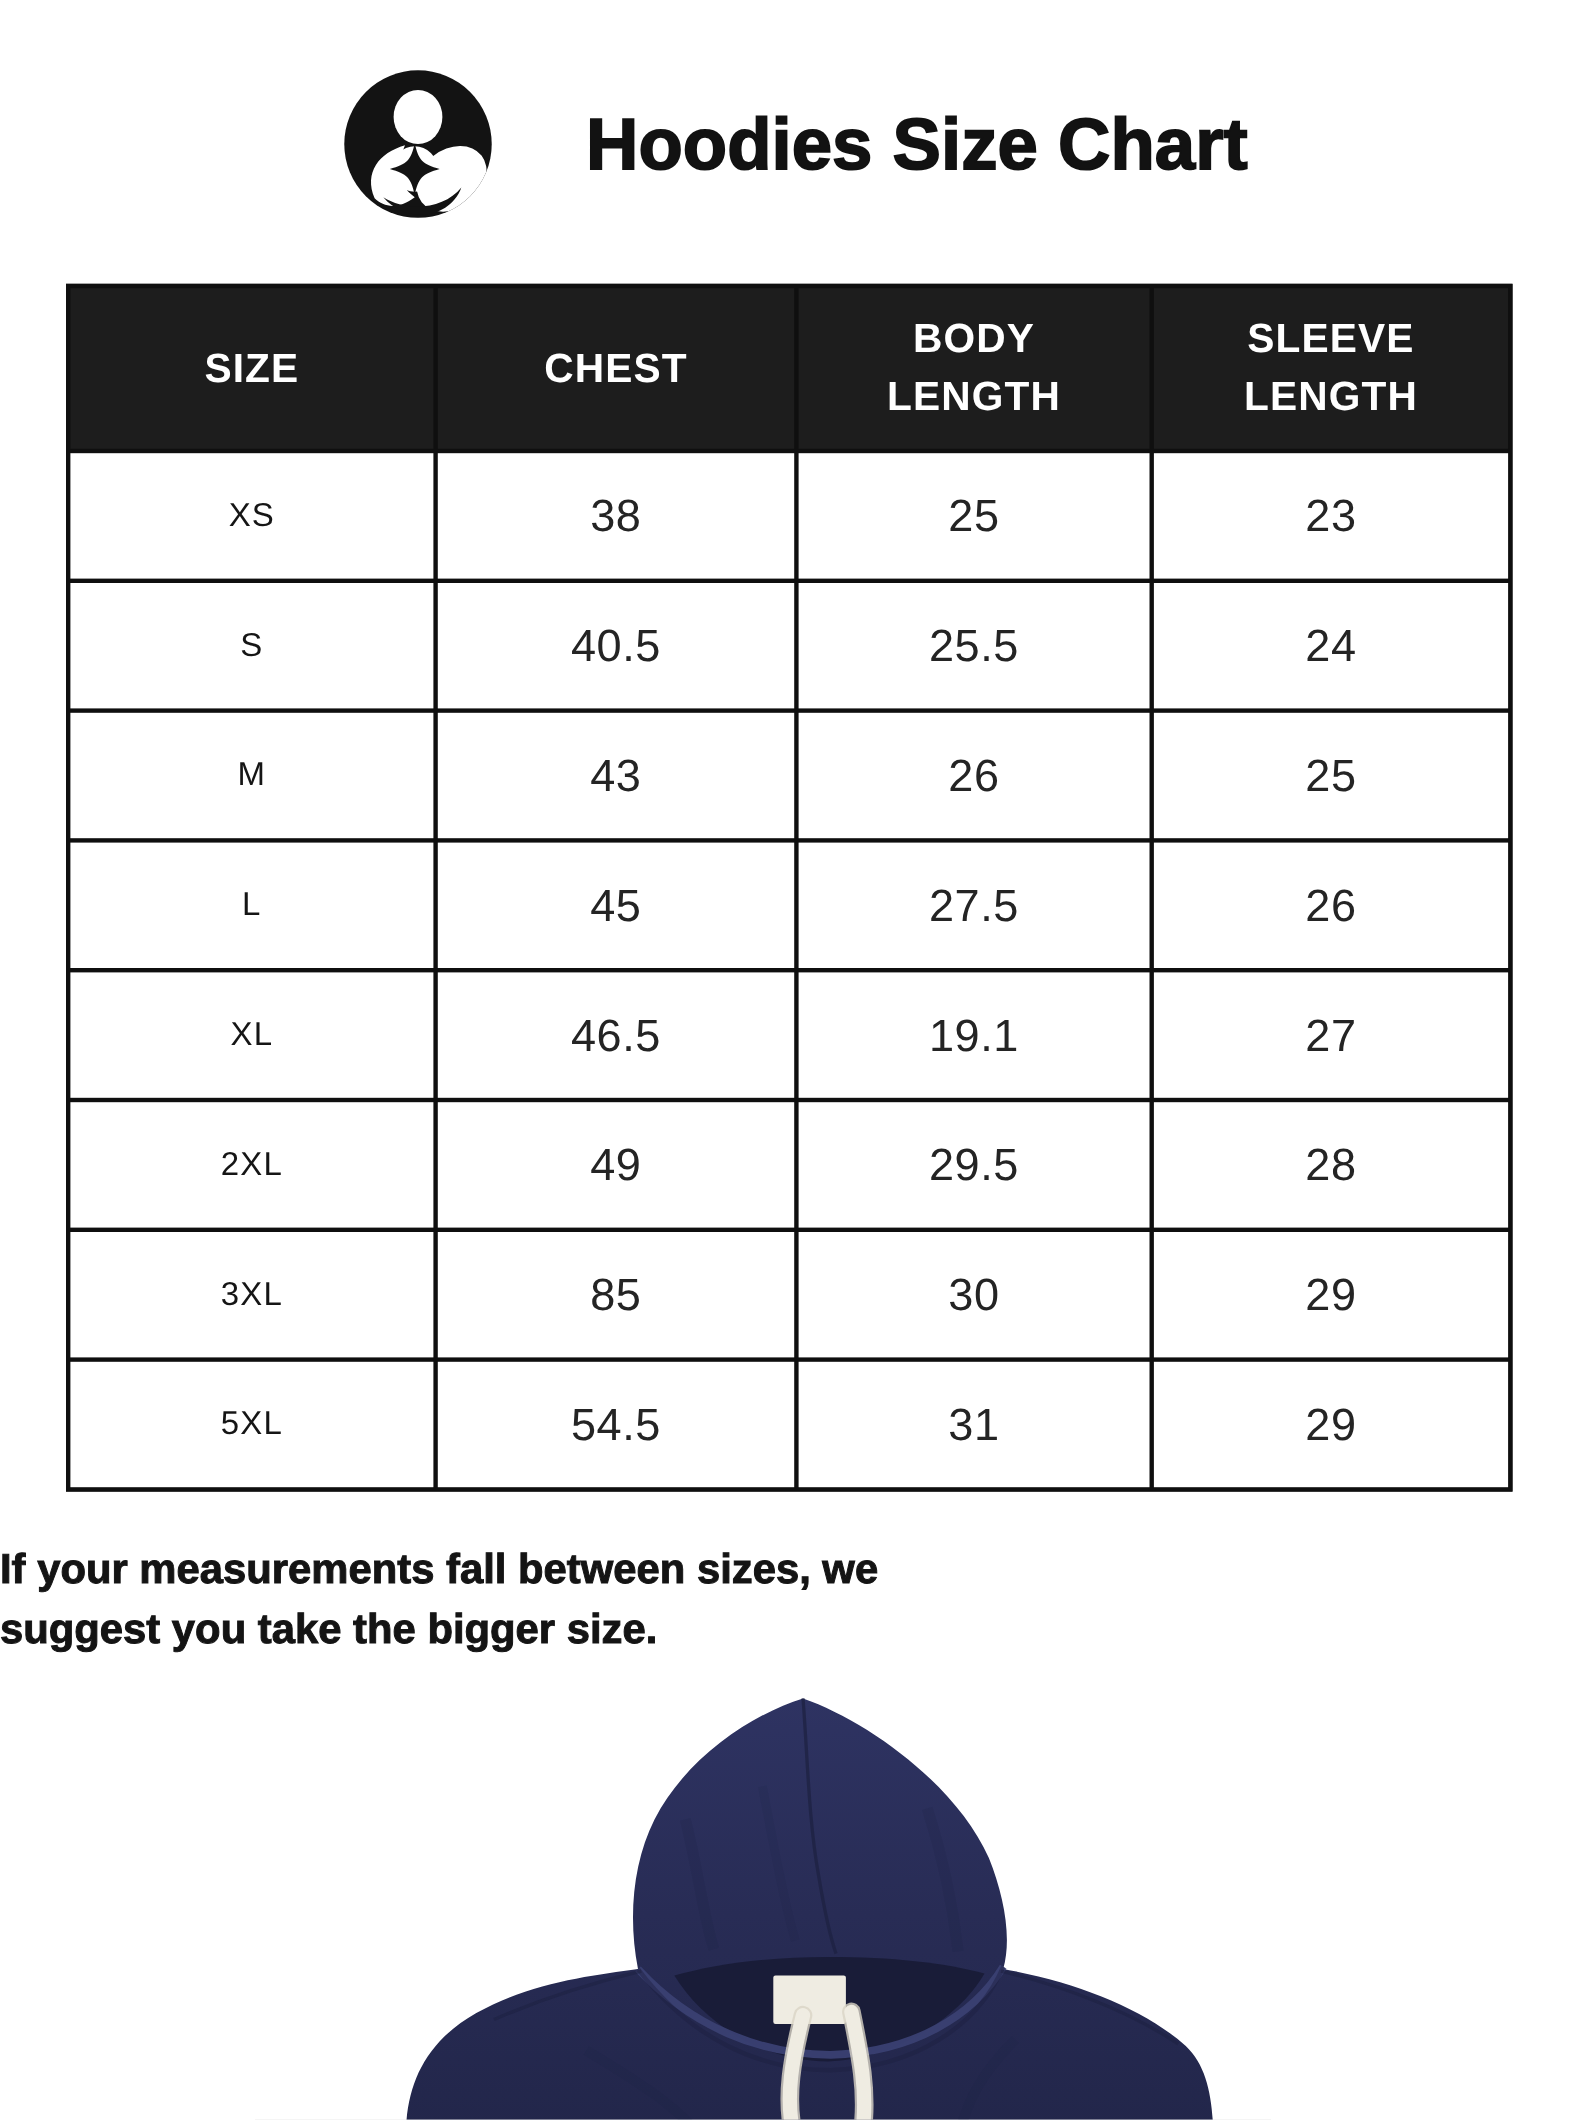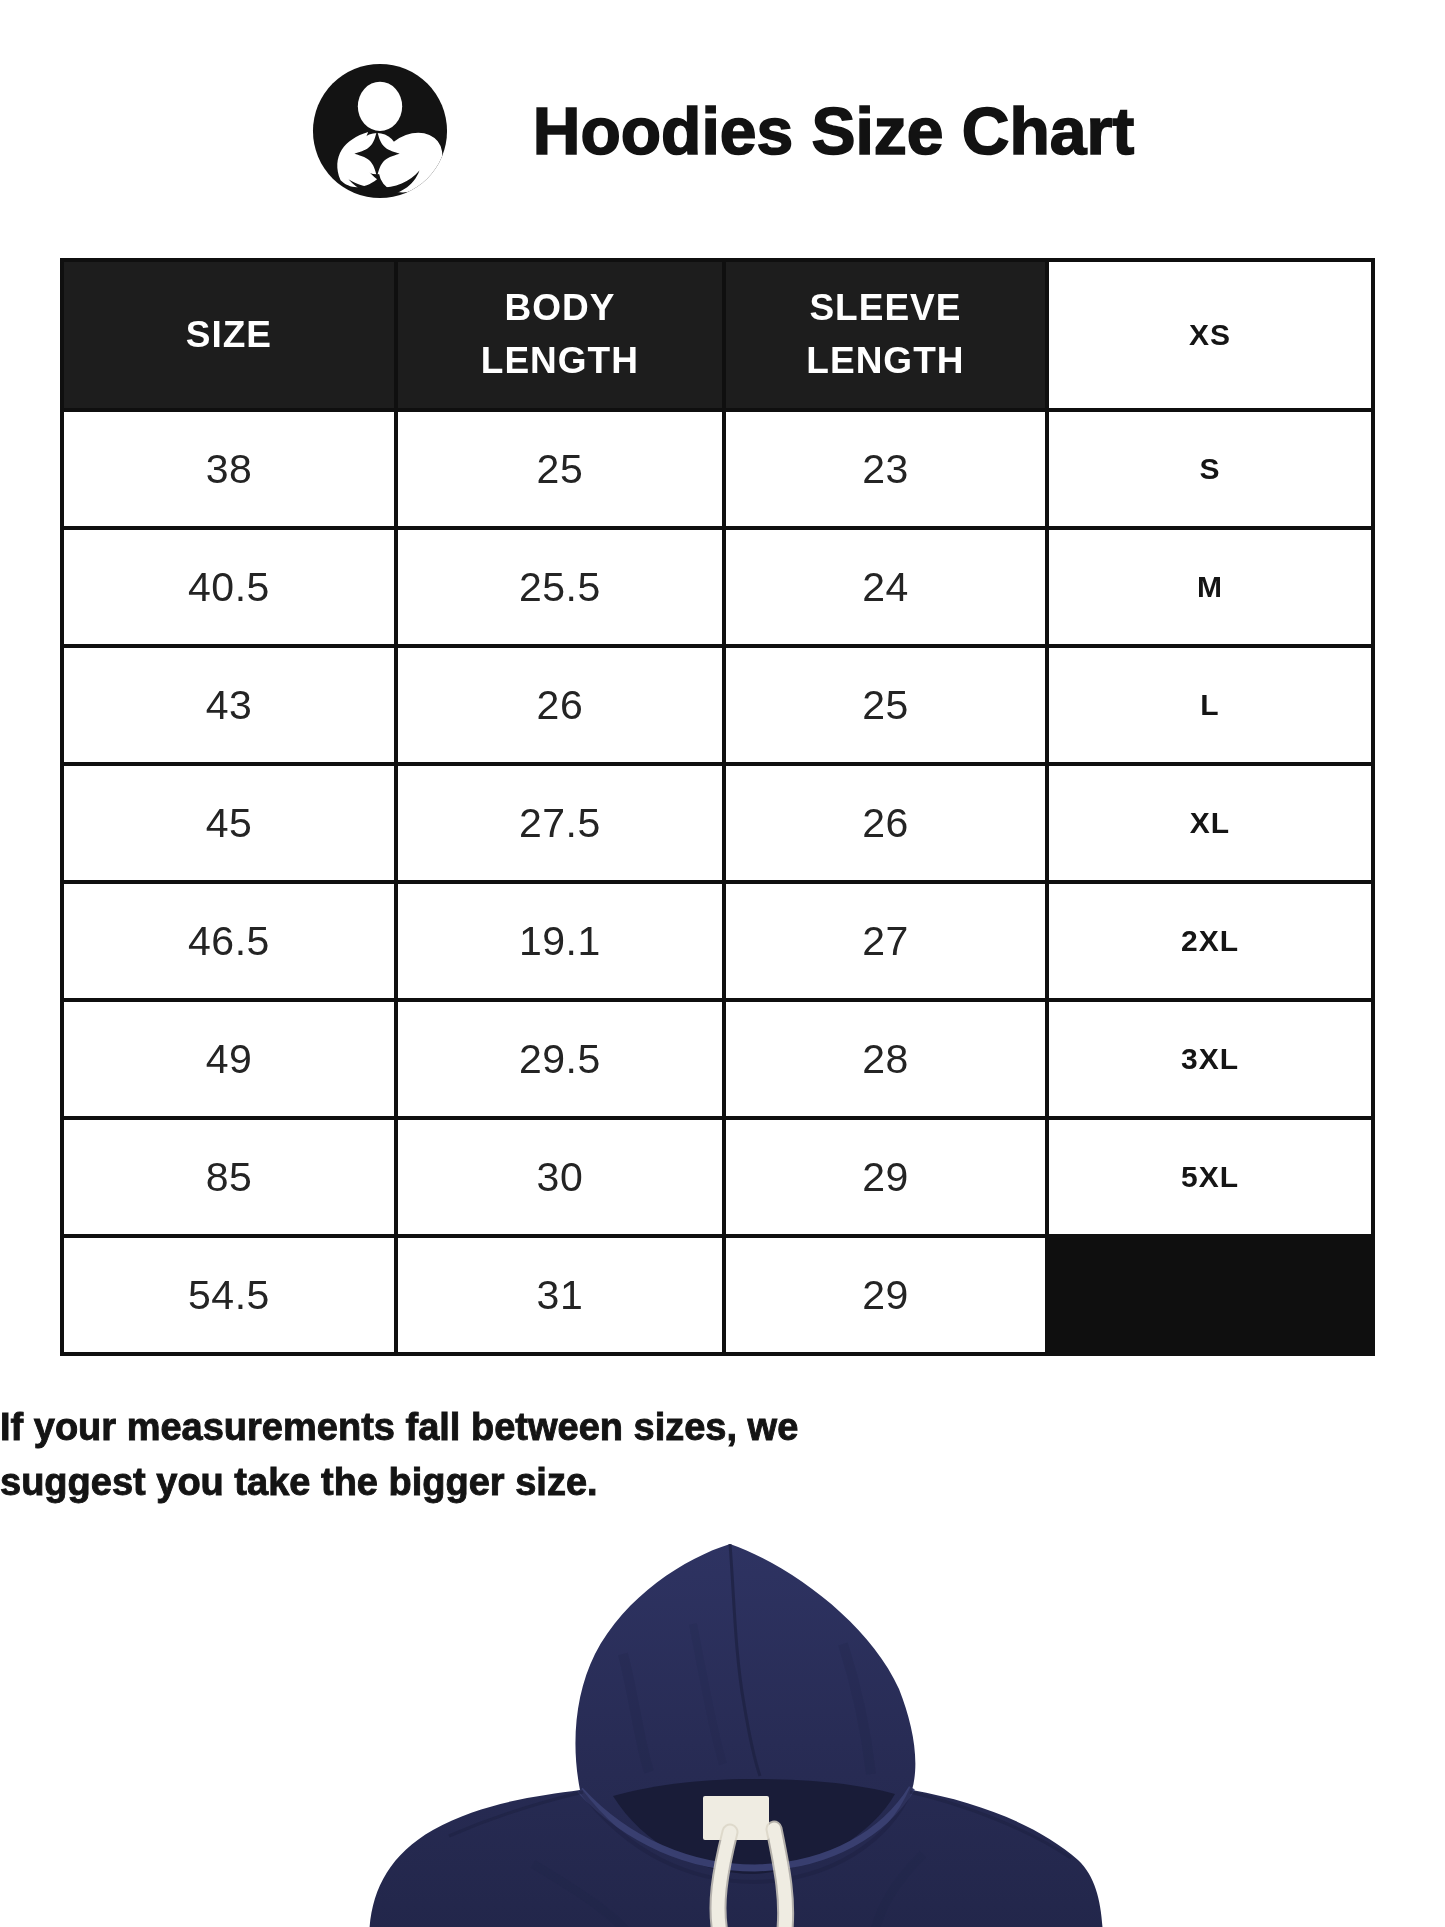--- a/index.html
+++ b/index.html
@@ -48,21 +48,21 @@
     text-align:center;line-height:1.42;
   }
   .th .lbl{display:block;}
   .th .lbl.narrow{max-width:190px;}
   .td{
     background:#ffffff;
     display:flex;align-items:center;justify-content:center;
     font-size:41px;font-weight:300;color:var(--cell-text);
     letter-spacing:0.5px;
   }
-  .td.size{font-weight:700;font-size:30px;color:#151515;letter-spacing:1px;}
+  .td.size{font-weight:400;font-size:30px;color:#151515;letter-spacing:1px;}
   
   .note{
     margin-top:44px;
     font-size:38px;font-weight:700;color:#141414;line-height:1.45;
     -webkit-text-stroke:0.9px #141414;
   }
   
   .hoodie-wrap{margin-top:24px;display:flex;justify-content:center;}
 </style>
 </head>
@@ -88,20 +88,23 @@
       </g>
     </svg>
     <h1 class="page-title">Hoodies Size Chart</h1>
   </div>
 
   <div class="size-table">
     <div class="th">
         <span class="lbl">SIZE</span>
       </div>
     <div class="th">
+        <span class="lbl">CHEST</span>
+      </div>
+    <div class="th">
         <span class="lbl narrow">BODY LENGTH</span>
       </div>
     <div class="th">
         <span class="lbl narrow">SLEEVE LENGTH</span>
       </div>
 
     <div class="td size">XS</div>
     <div class="td">38</div>
     <div class="td">25</div>
     <div class="td">23</div>

